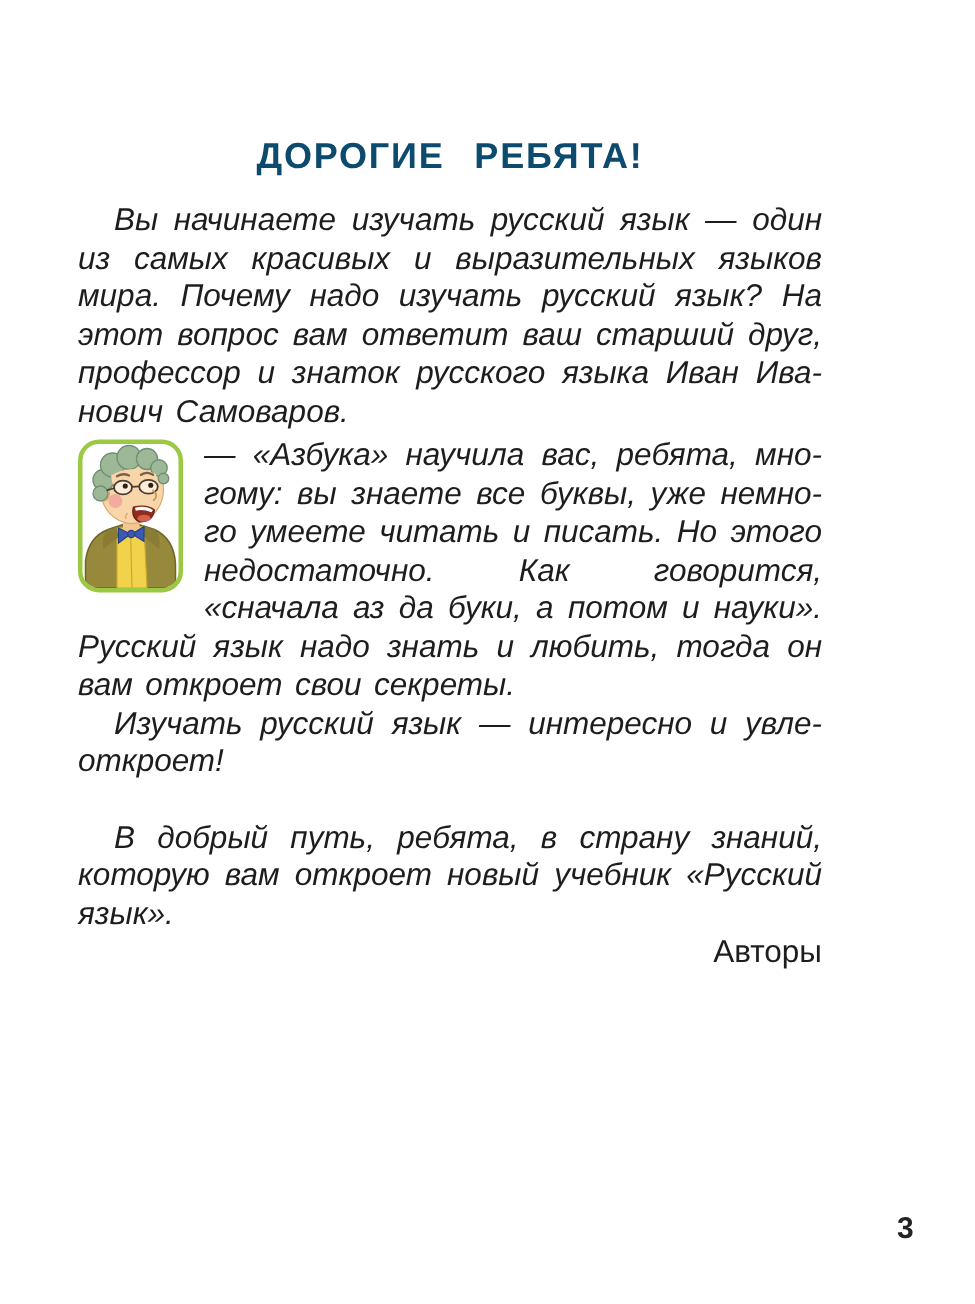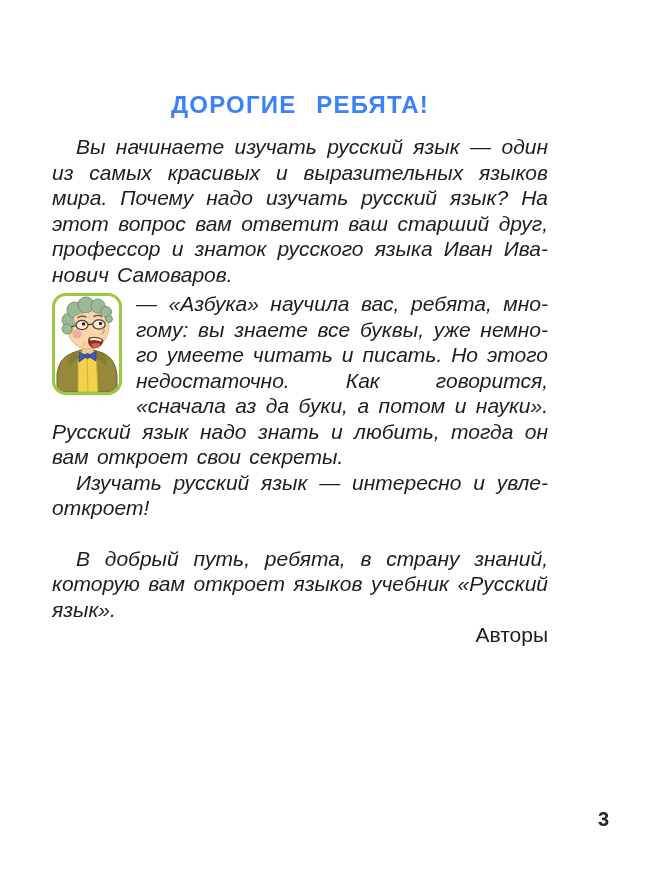--- a/index.html
+++ b/index.html
@@ -21,21 +21,21 @@
     left: 52px;
     top: 90px;
     width: 496px;
   }
   .title {
     margin: 0 0 14px 0;
     text-align: center;
     font-size: 24px;
     line-height: 30px;
     font-weight: bold;
-    color: #3b82f6;
+    color: #0c4a6e;
     letter-spacing: 1.2px;
     word-spacing: 12px;
   }
   p.body-par {
     margin: 0;
     font-size: 21px;
     line-height: 25.5px;
     text-align: justify;
     word-spacing: 2.5px;
     hyphens: manual;
@@ -138,19 +138,19 @@
 
           <path d="M30,46 Q28,48 29,50" fill="none" stroke="#dca96c" stroke-width="0.9"></path>
         </svg>
       </span>
       <p class="body-par with-figure">— «Азбука» научила вас, ребята, мно­гому: вы знаете все буквы, уже немно­го умеете читать и писать. Но этого не­достаточно. Как говорится, «сначала аз да буки, а потом и науки». Русский язык надо знать и любить, тогда он вам от­кроет свои секреты.</p>
     </div>
 
 
     <p class="body-par indent">Изучать русский язык — интересно и увле­откроет!</p>
 
-    <p class="body-par indent after-gap">В добрый путь, ребята, в страну зна­ний, которую вам откроет языков учебник «Рус­ский язык».</p>
+    <p class="body-par indent after-gap">В добрый путь, ребята, в страну зна­ний, которую вам откроет новый учебник «Рус­ский язык».</p>
 
     <p class="authors">Авторы</p>
   </div>
 
   <div class="page-num">3</div>
 </div>
 
 </body></html>

